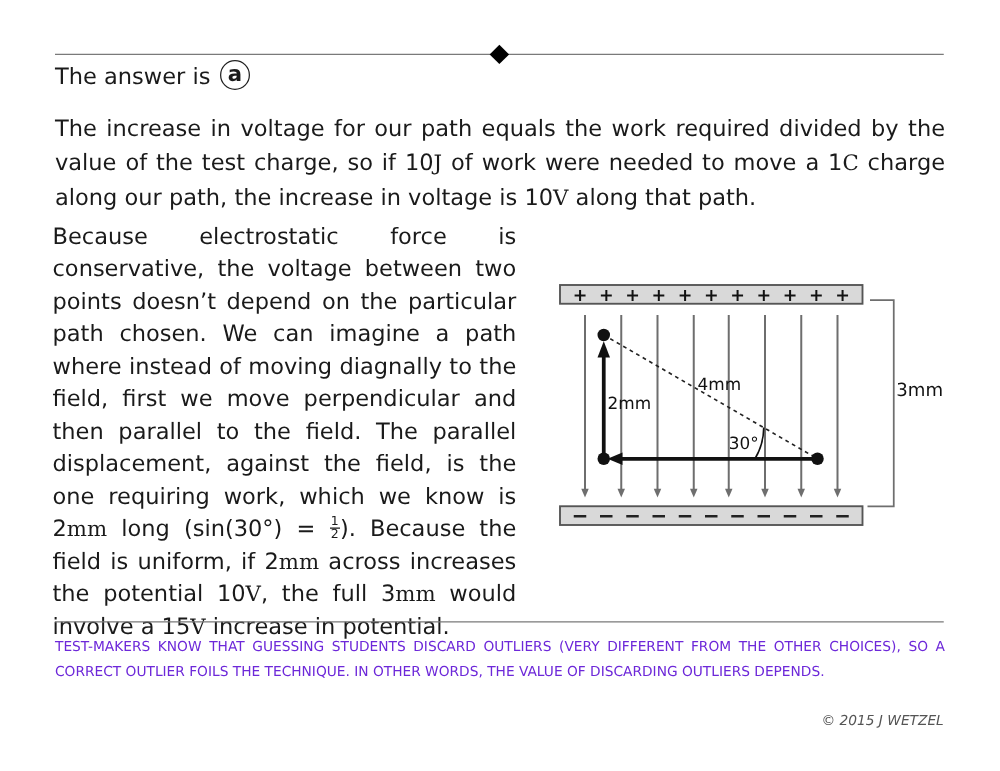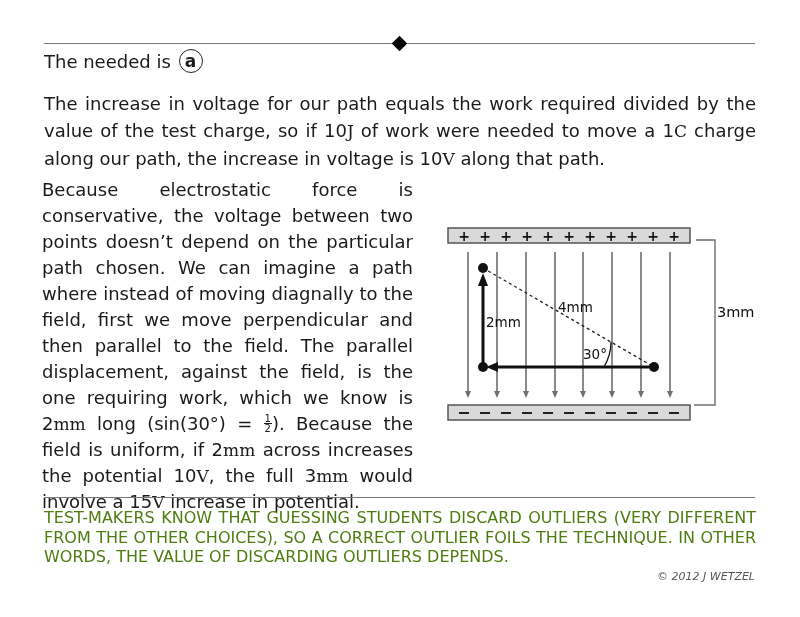--- a/index.html
+++ b/index.html
@@ -15,33 +15,33 @@
   .para1 { position:absolute; left:44px; top:90px; width:712px; font-size:18px; line-height:27px;
            text-align:justify; }
   .para2 { position:absolute; left:42px; top:177px; width:371px; font-size:18px; line-height:26px;
            text-align:justify; }
   .serif { font-family:"DejaVu Serif", serif; font-size:17px; }
   .frac { display:inline-block; vertical-align:middle; font-size:10px; line-height:9px;
           text-align:center; position:relative; top:-2px; }
   .frac span { display:block; }
   .frac .num { border-bottom:1px solid #1a1a1a; padding:0 1px; }
   .diagram { position:absolute; left:440px; top:220px; width:340px; height:210px; }
-  .note { position:absolute; left:44px; top:508px; width:712px; font-size:16px; line-height:19.5px;
-          text-align:justify; text-transform:uppercase; color:#4d7c0f; }
+  .note { position:absolute; left:44px; top:508px; width:712px; font-size:11px; line-height:19.5px;
+          text-align:justify; text-transform:uppercase; color:#6d28d9; }
   .copyright { position:absolute; right:45px; top:570px; font-size:11px; font-style:italic;
                color:#555; }
 </style>
 </head>
 <body>
 
 <div class="rule" style="left:44px; top:43px; width:711px;"></div>
 <div class="diamond" style="left:394px; top:38px;"></div>
 
 <div class="answer">
-  <span>The needed is</span>
+  <span>The answer is</span>
   <span class="answer-circle">a</span>
 </div>
 
 <div class="para1"><span>The increase in voltage for our path equals the work required divided by the value of the test charge, so if </span><span>10</span><span class="serif">J</span><span> of work were needed to move a </span><span>1</span><span class="serif">C</span><span> charge along our path, the increase in voltage is </span><span>10</span><span class="serif">V</span><span> along that path.</span></div>
 
 <div class="para2"><span>Because electrostatic force is conservative, the voltage between two points doesn’t depend on the particular path chosen. We can imagine a path where instead of moving diagnally to the field, first we move perpendicular and then parallel to the field. The parallel displacement, against the field, is the one requiring work, which we know is </span><span>2</span><span class="serif">mm</span><span> long (sin(30°) = </span><span class="frac"><span class="num">1</span><span>2</span></span><span>).  Because the field is uniform, if </span><span>2</span><span class="serif">mm</span><span> across increases the potential </span><span>10</span><span class="serif">V</span><span>, the full </span><span>3</span><span class="serif">mm</span><span> would involve a </span><span>15</span><span class="serif">V</span><span> increase in potential.</span></div>
 
 <svg class="diagram" viewBox="440 220 340 210" width="340" height="210">
   <defs>
     <marker id="fieldArrow" markerWidth="6" markerHeight="8" refX="3" refY="8" orient="auto" markerUnits="userSpaceOnUse">
@@ -142,13 +142,13 @@
     <text x="583" y="359">30°</text>
     <text x="717" y="317" font-size="14.5">3mm</text>
   </g>
 
   <path d="M696,240 L715,240 L715,405 L694,405" fill="none" stroke="#6e6e6e" stroke-width="1.4"></path>
 </svg>
 
 <div class="rule" style="left:44px; top:497px; width:711px;"></div>
 
 <div class="note">Test-makers know that guessing students discard outliers (very different from the other choices), so a correct outlier foils the technique.  In other words, the value of discarding outliers depends.</div>
-<div class="copyright">© 2012 J WETZEL</div>
+<div class="copyright">© 2015 J WETZEL</div>
 
 </body></html>

